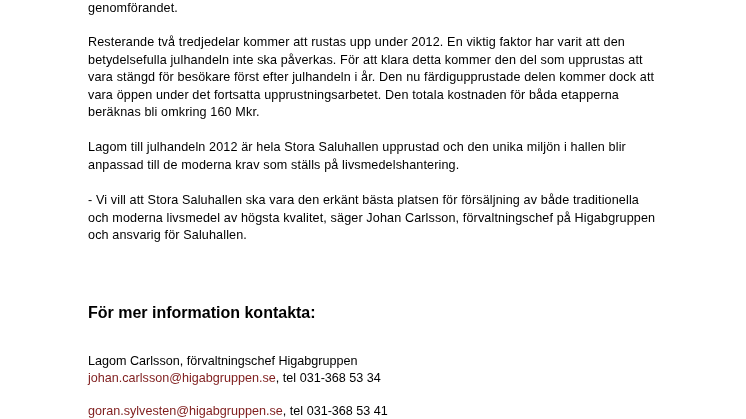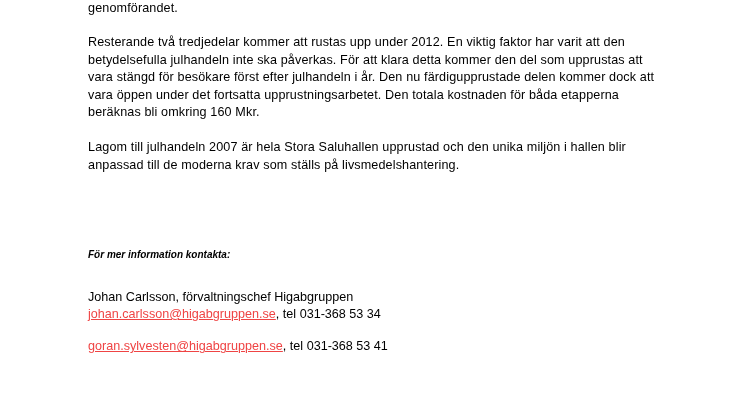--- a/index.html
+++ b/index.html
@@ -32,27 +32,25 @@
     line-height: 17.4px;
     color: #000000;
     letter-spacing: 0.01em;
   }
   .gap-sm { height: 17px; }
   .gap-md { height: 18px; }
   .gap-lg { height: 44px; }
   .gap-xs { height: 15px; }
   .bold {
     font-weight: bold;
-    font-size: 10px;
+    font-size: 16px;
     line-height: 17.4px;
-    font-style: italic;
   }
   .link {
-    color: #ef4444;
-    text-decoration: underline;
+    color: #7f1d1d;
     cursor: pointer;
   }
   .line-block {
     font-size: 12.6px;
     line-height: 17.4px;
   }
   .first-line {
     margin-top: 0;
   }
 </style>
@@ -63,33 +61,34 @@
   <div class="content">
 
     <p class="para first-line">genomförandet.</p>
 
     <div class="gap-sm"></div>
 
     <p class="para">Resterande två tredjedelar kommer att rustas upp under 2012. En viktig faktor har varit att den betydelsefulla julhandeln inte ska påverkas. För att klara detta kommer den del som upprustas att vara stängd för besökare först efter julhandeln i år. Den nu färdigupprustade delen kommer dock att vara öppen under det fortsatta upprustningsarbetet. Den totala kostnaden för båda etapperna beräknas bli omkring 160 Mkr.</p>
 
     <div class="gap-md"></div>
 
-    <p class="para">Lagom till julhandeln 2007 är hela Stora Saluhallen upprustad och den unika miljön i hallen blir anpassad till de moderna krav som ställs på livsmedelshantering.</p>
+    <p class="para">Lagom till julhandeln 2012 är hela Stora Saluhallen upprustad och den unika miljön i hallen blir anpassad till de moderna krav som ställs på livsmedelshantering.</p>
 
     <div class="gap-md"></div>
 
+    <p class="para">- Vi vill att Stora Saluhallen ska vara den erkänt bästa platsen för försäljning av både traditionella och moderna livsmedel av högsta kvalitet, säger Johan Carlsson, förvaltningschef på Higabgruppen och ansvarig för Saluhallen.</p>
 
     <div class="gap-lg"></div>
 
     <p class="bold">För mer information kontakta:</p>
 
     <div class="gap-xs"></div>
 
     <div class="line-block">
-      <div>Johan Carlsson, förvaltningschef Higabgruppen</div>
+      <div>Lagom Carlsson, förvaltningschef Higabgruppen</div>
       <div>
         <span class="link">johan.carlsson@higabgruppen.se</span><span>, tel 031-368 53 34</span>
       </div>
     </div>
 
     <div class="gap-xs"></div>
 
     <div class="line-block">
       <div>
         <span class="link">goran.sylvesten@higabgruppen.se</span><span>, tel 031-368 53 41</span>

